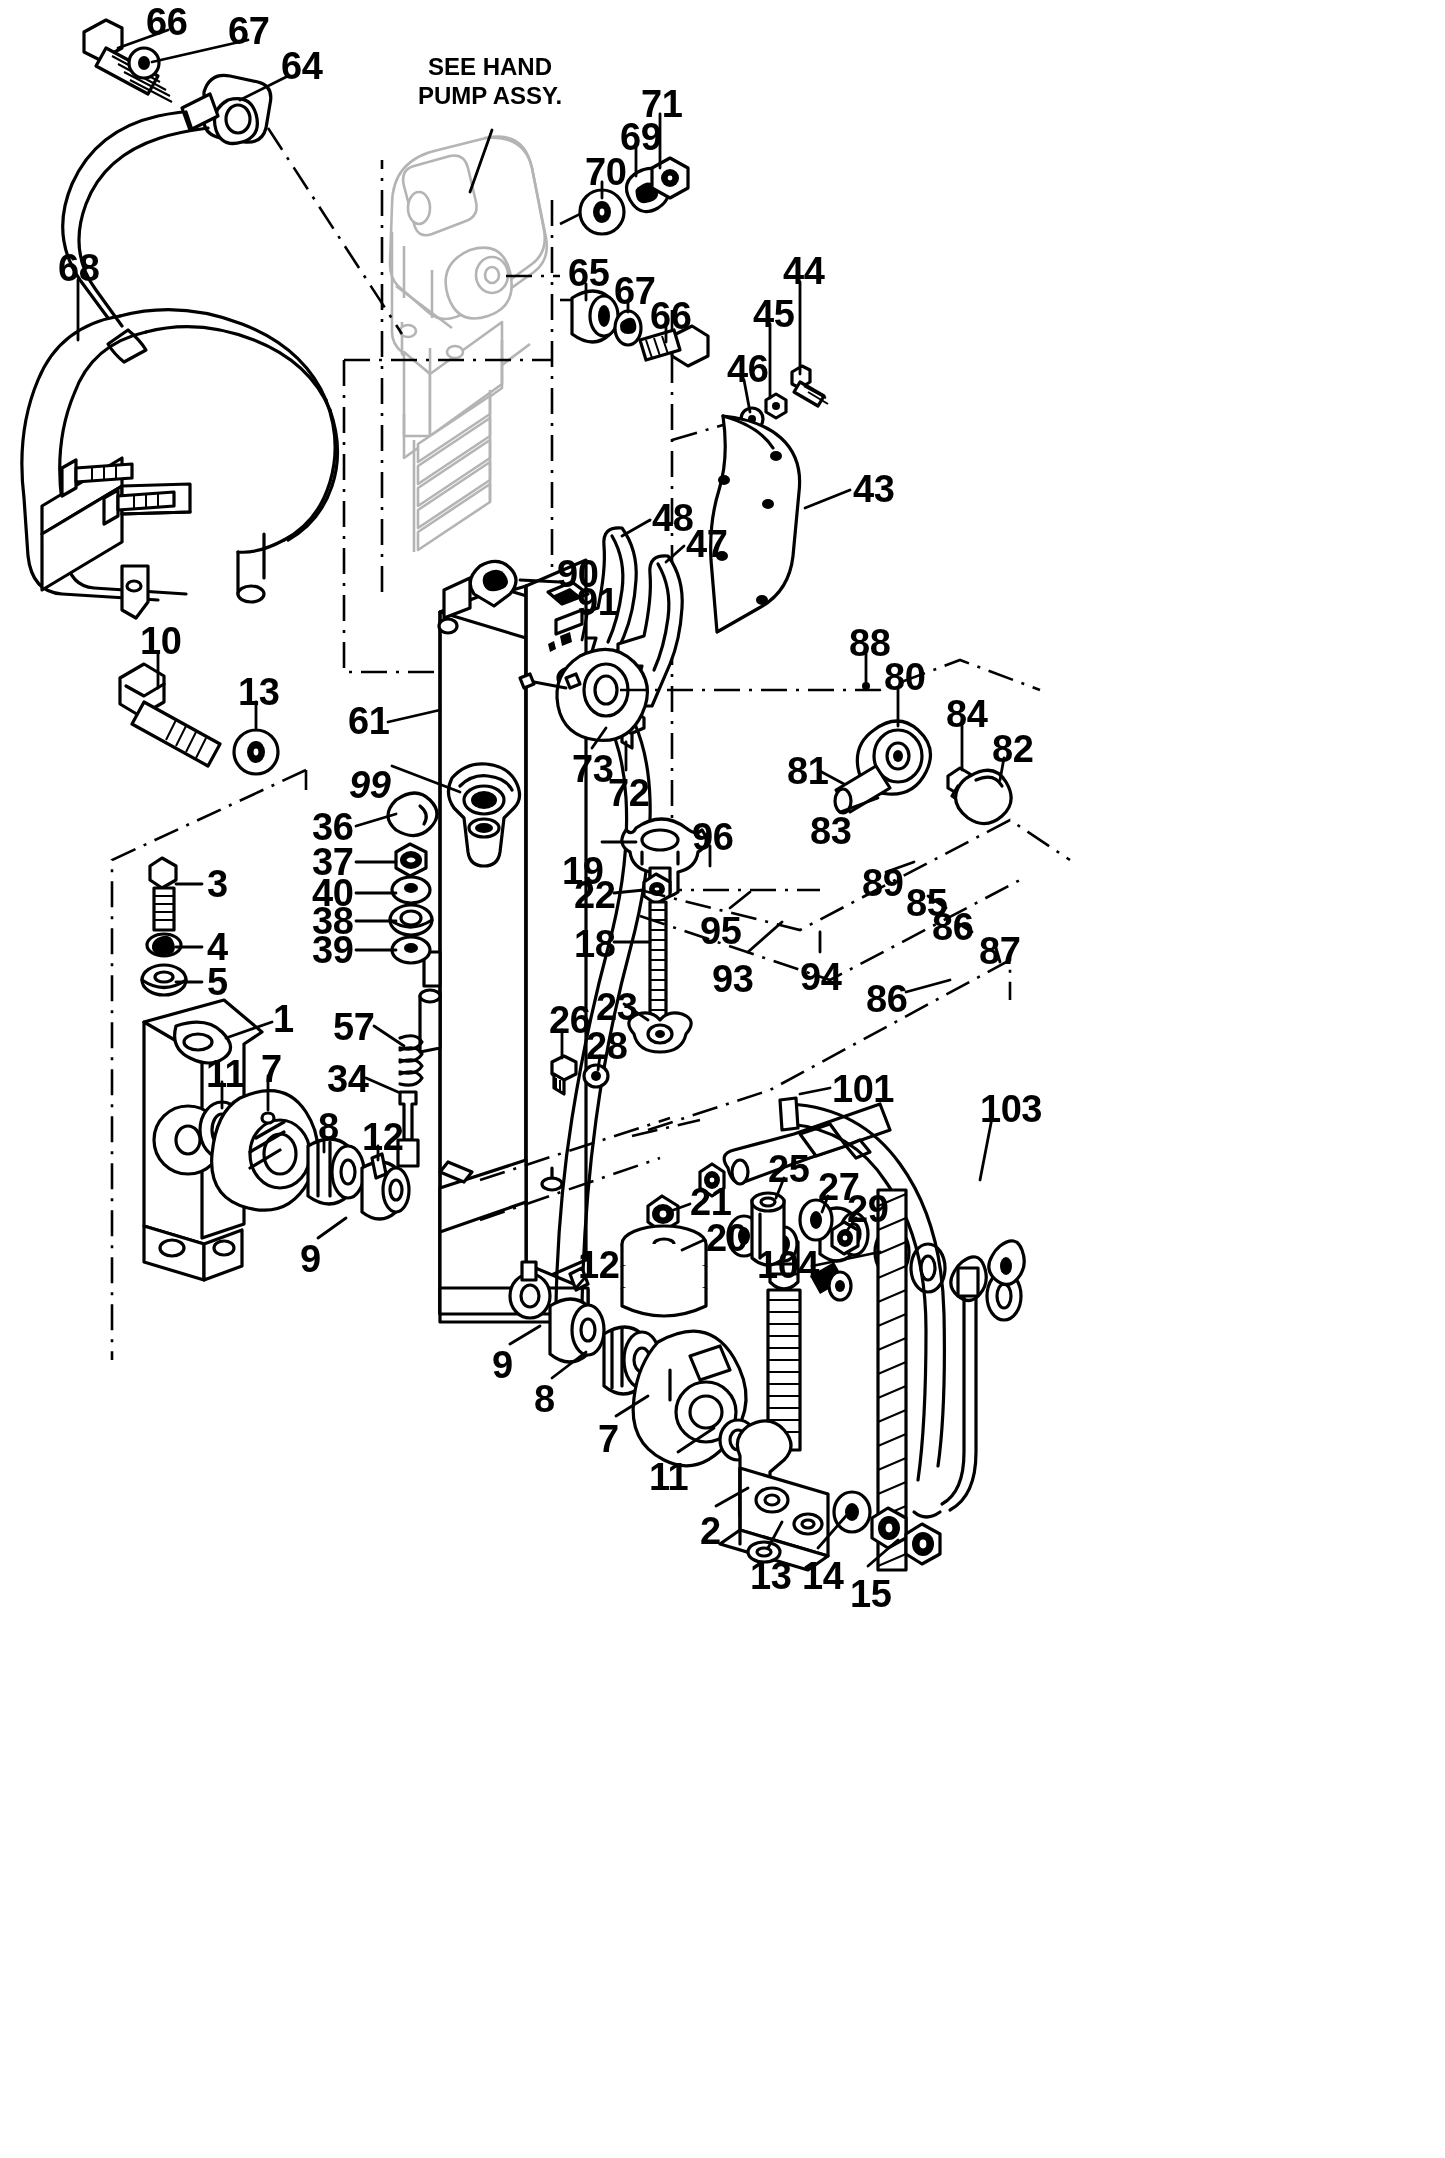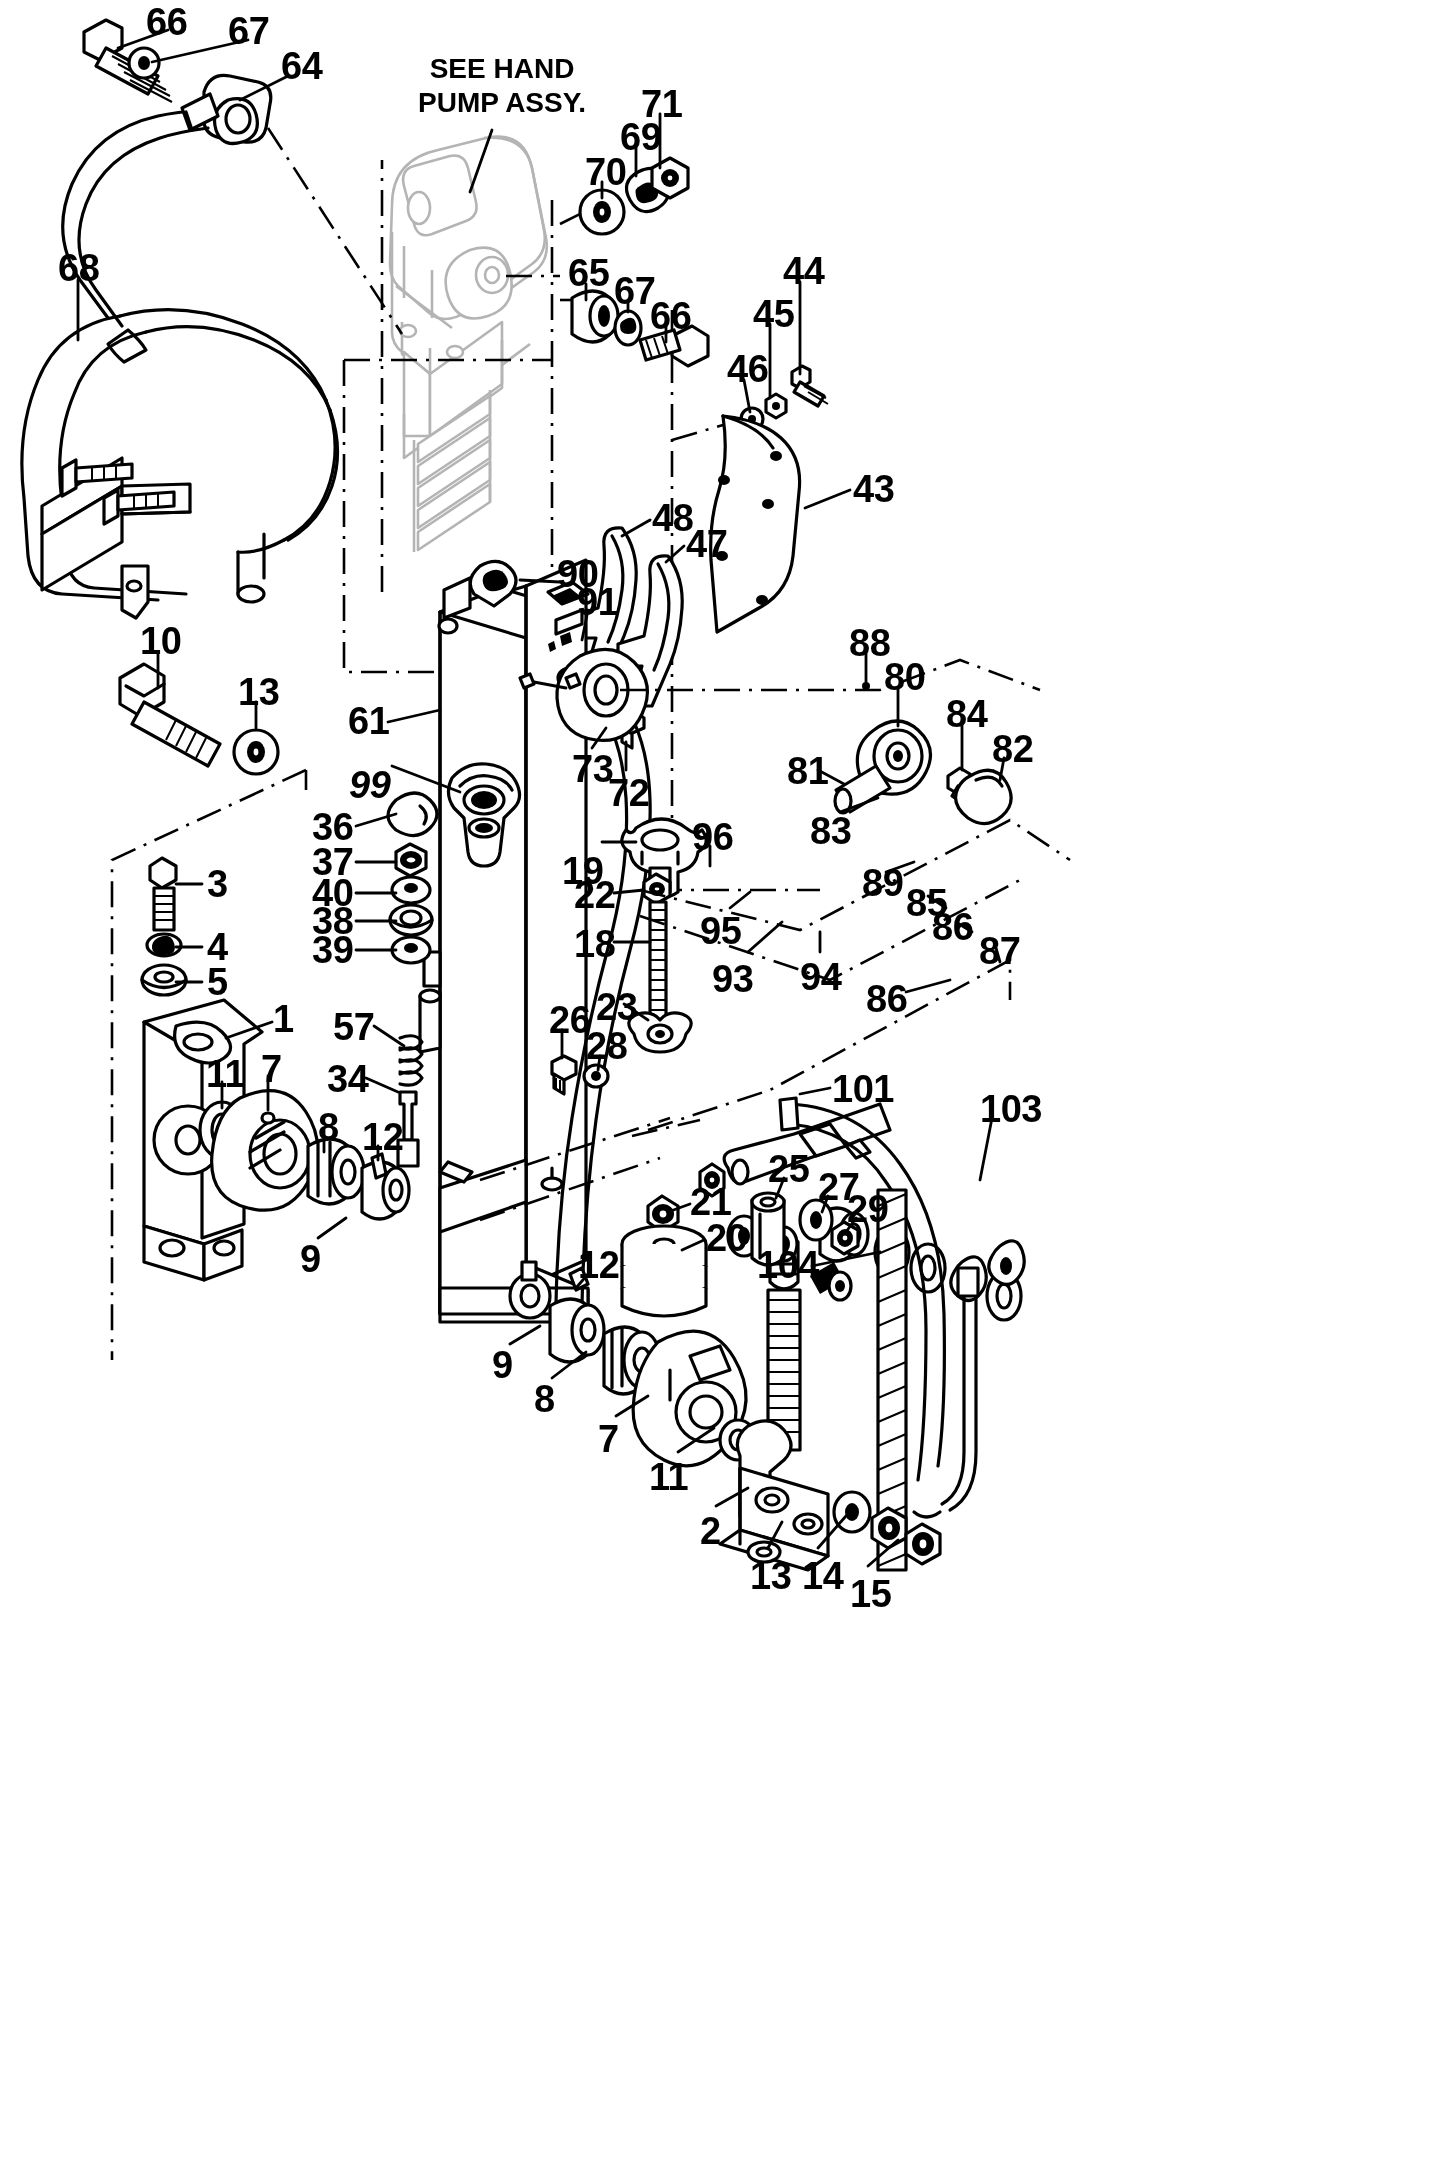--- a/index.html
+++ b/index.html
@@ -19,21 +19,21 @@
     color:#000000;
     white-space:nowrap;
     line-height:1;
     letter-spacing:-0.5px;
   }
   .lbl.n{font-size:38px;}
   .note{
     position:absolute;
     font-family:"Liberation Sans",sans-serif;
     font-weight:bold;
-    font-size:28px;
+    font-size:24px;
     color:#000;
     line-height:1.22;
     white-space:pre;
     text-align:center;
   }
 </style>
 </head>
 <body>
 
 <div id="stage">

